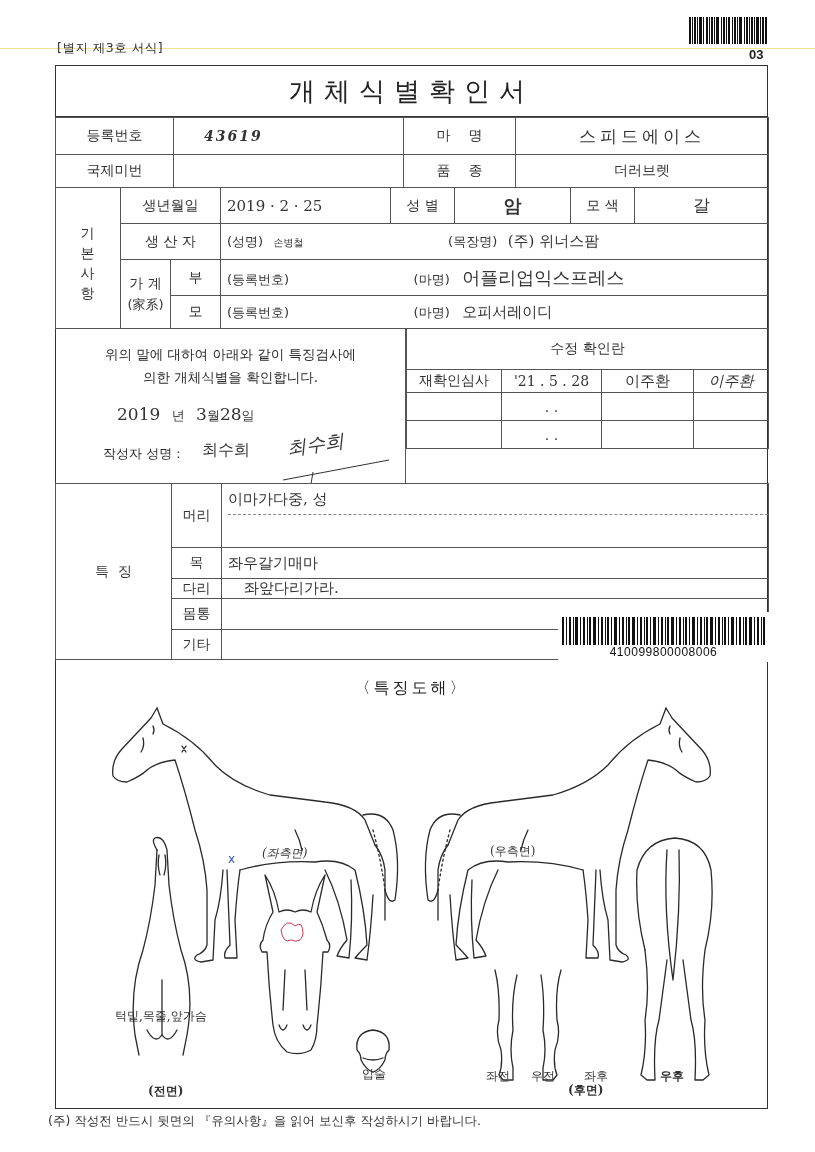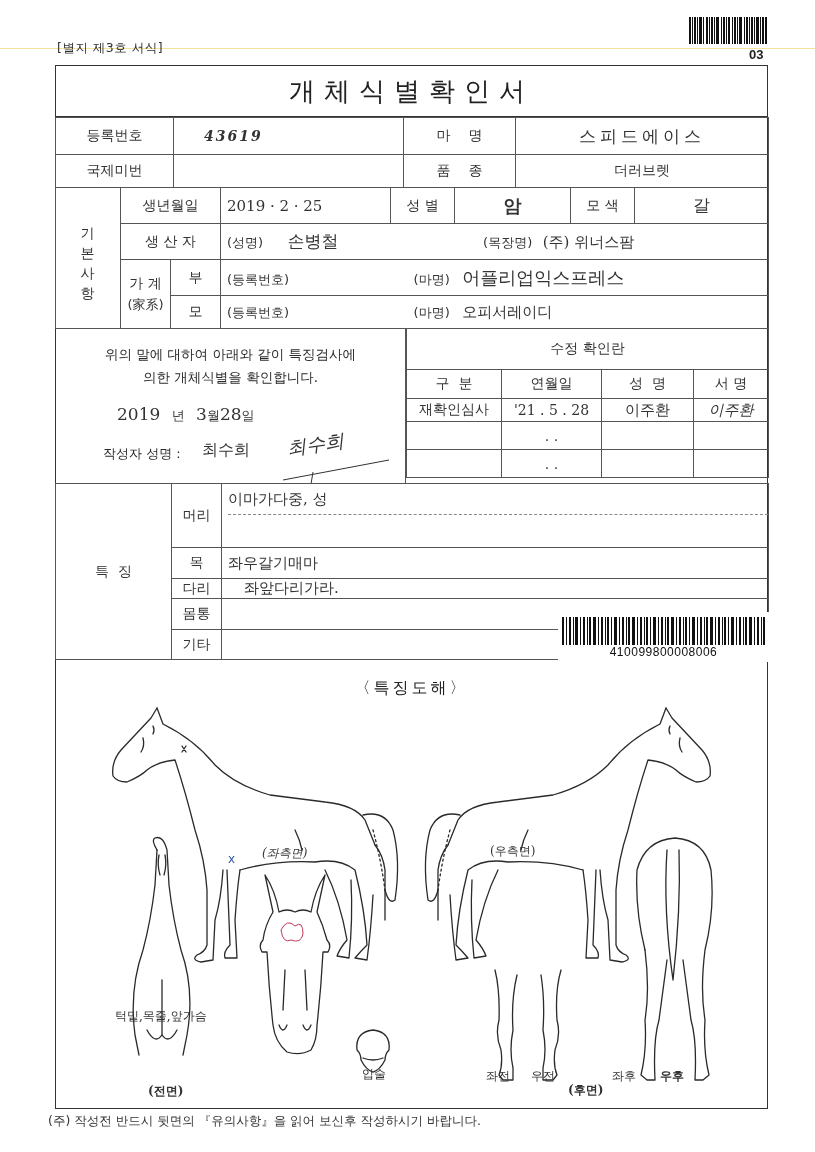--- a/index.html
+++ b/index.html
@@ -111,21 +111,21 @@
     <td class="hand left" style="font-size:15px">2019 · 2 · 25</td>
     <td>성  별</td>
     <td class="hand" style="font-size:18px;font-weight:bold">암</td>
     <td>모  색</td>
     <td class="hand" style="font-size:17px">갈</td>
   </tr>
   <tr style="height:36px">
     <td colspan="2">생 산 자</td>
     <td colspan="5" class="left">
       <span class="small">(성명)</span>
-      <span class="hand" style="font-size:17px;margin-left:20px">손병철</span>
+      <span class="hand" style="font-size:10px;margin-left:6px">손병철</span>
       <span class="small" style="position:relative;left:140px">(목장명)</span>
       <span class="hand" style="font-size:15px;position:relative;left:146px">(주) 위너스팜</span>
     </td>
   </tr>
   <tr style="height:36px">
     <td rowspan="2" style="white-space:normal;line-height:22px">
       <div>가 계</div>
           <div class="small">(家系)</div>
     </td>
     <td>부</td>
@@ -167,26 +167,20 @@
   <colgroup>
       <col style="width:95px">
       <col style="width:100px">
       <col style="width:92px">
       <col style="width:75px">
     </colgroup>
   <tbody>
       <tr style="height:41px">
         <td colspan="4">수정 확인란</td>
       </tr>
-  <tr style="height:29px">
-    <td style="white-space:pre">구  분</td>
-    <td>연월일</td>
-    <td style="white-space:pre">성  명</td>
-    <td>서 명</td>
-  </tr>
   <tr style="height:23px">
     <td>재확인심사</td>
     <td class="hand blue">'21 . 5 . 28</td>
     <td class="hand blue" style="font-size:15px">이주환</td>
     <td class="hand blue" style="font-size:15px;font-style:italic">이주환</td>
   </tr>
   <tr style="height:28px">
     <td></td>
     <td>.   .</td>
     <td></td>
@@ -368,17 +362,17 @@
   <path d="M226 240 Q232 228 240 236 Q248 230 248 244 Q246 254 236 250 Q228 254 226 240 Z" fill="none" stroke="#c2395a" stroke-width="1"></path>
 </svg>
 
 <div class="cap" style="left:262px; top:845px;font-style:italic;">(좌측면)</div>
 <div class="cap" style="left:490px; top:843px;">(우측면)</div>
 <div class="cap" style="left:115px; top:1008px;">턱밑,목줄,앞가슴</div>
 <div class="cap" style="left:148px; top:1083px; font-weight:bold;">(전면)</div>
 <div class="cap" style="left:362px; top:1066px;">입술</div>
 <div class="cap" style="left:486px; top:1068px;">좌전</div>
 <div class="cap" style="left:531px; top:1068px;">우전</div>
-<div class="cap" style="left:612px; top:1068px;">좌후</div>
+<div class="cap" style="left:584px; top:1068px;">좌후</div>
 <div class="cap" style="left:660px; top:1068px;font-weight:bold;">우후</div>
 <div class="cap" style="left:568px; top:1082px; font-weight:bold;">(후면)</div>
 
 <div class="abs note">(주) 작성전 반드시 뒷면의 『유의사항』을 읽어 보신후 작성하시기 바랍니다.</div>
 
 </body></html>

